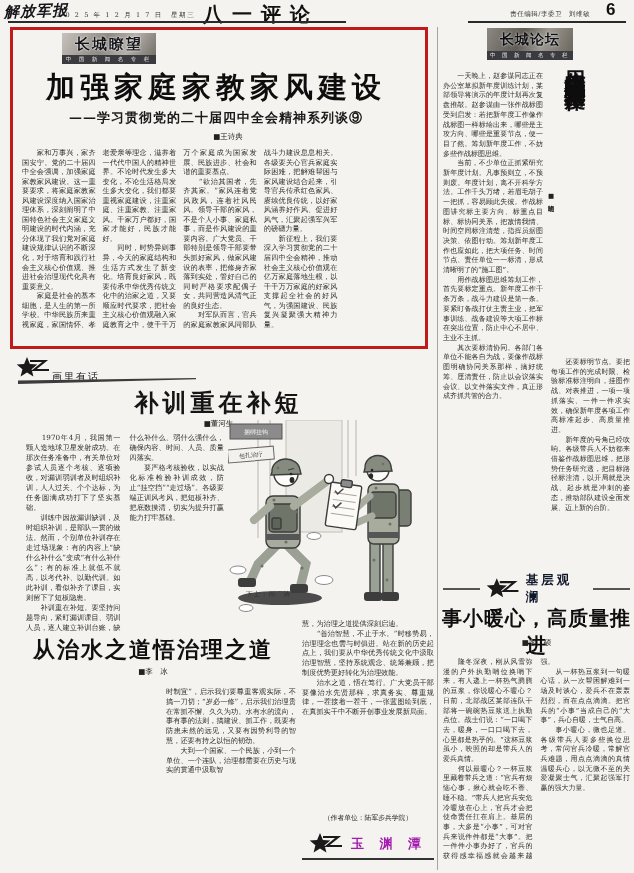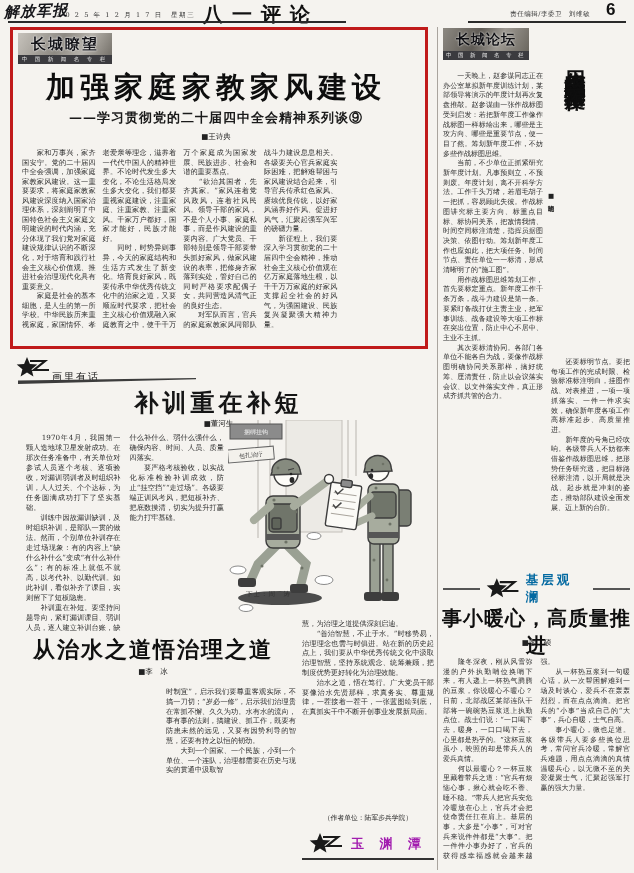--- a/index.html
+++ b/index.html
@@ -10,35 +10,35 @@
   .masthead{left:4px;top:2px;font:italic bold 15px "DejaVu Serif",serif;color:#16161a;letter-spacing:1px;transform:rotate(-2deg);}
   .hdate{left:56px;top:11px;font-size:6.5px;letter-spacing:1.6px;color:#333;}
   .hsection{left:196px;top:1px;width:130px;text-align:center;font-family:"Liberation Sans",sans-serif;
             font-weight:bold;font-size:20px;letter-spacing:9px;color:#111;}
   .heditors{left:462px;top:10px;width:128px;text-align:right;font-size:6.5px;color:#333;letter-spacing:.5px;}
   .hpage{left:606px;top:0px;font:bold 17px "Liberation Sans",sans-serif;color:#111;}
   .hline-l{left:8px;top:21px;width:338px;height:1.5px;background:#2a2a2a;}
   .hline-r{left:468px;top:21px;width:158px;height:1.5px;background:#2a2a2a;}
   
   .redbox{left:10px;top:27px;width:412px;height:316px;border:3.5px solid #c01a1a;background:transparent;}
-  .badge{overflow:hidden;}
+  .badge{overflow:hidden;margin-left:44px;}
   .badge .photo{display:flex;align-items:center;justify-content:center;
       background:linear-gradient(120deg,#c7c3bc 0%,#8e8a83 45%,#b5b1aa 70%,#75716a 100%);}
   .badge .photo span{font-family:"Liberation Sans",sans-serif;font-weight:bold;color:#15151a;
       text-shadow:0 0 2px #ffffff,0 0 1px #ffffff;}
   .badge .band{display:flex;align-items:center;justify-content:center;background:#3b3b3f;color:#eee;
       font-size:5.5px;letter-spacing:3px;font-family:"Liberation Sans",sans-serif;}
   .badge-a{left:18px;top:33px;width:94px;}
   .badge-a .photo{height:22px;font-size:15px;letter-spacing:2px;}
   .badge-a .band{height:9px;}
   .lead-headline{left:22px;top:68px;width:388px;text-align:center;font-family:"Liberation Sans",sans-serif;
       font-weight:bold;font-size:29px;letter-spacing:5px;color:#0d0d0d;}
   .lead-subhead{left:22px;top:109px;width:388px;text-align:center;font-weight:bold;font-size:13px;letter-spacing:1px;color:#1a1a1a;}
   .byline{text-align:center;font-size:7.5px;color:#222;}
-  .lead-byline{left:22px;top:132px;width:388px;}
+  .lead-byline{left:34px;top:132px;width:388px;}
   .colsbody{white-space:pre-line;text-align:justify;color:#2e2e2e;}
   .lead-body{left:22px;top:148px;width:396px;height:190px;column-count:5;column-gap:7px;column-fill:auto;
       font-size:7.2px;line-height:9.55px;}
   
   .vrule{left:437px;top:27px;width:1px;height:843px;background:#a9a49e;}
   
   .sec-star{width:34px;height:24px;}
   .pt-icon{left:16px;top:356px;}
   .pt-label{left:52px;top:370px;font-family:"Liberation Sans",sans-serif;font-weight:normal;font-size:10px;letter-spacing:2px;color:#111;}
   .pt-wedge{left:18px;top:378px;}
@@ -66,21 +66,21 @@
   .badge-b .photo span{color:#101014;text-shadow:0 0 2px #fff;}
   .badge-b .band{height:9px;letter-spacing:2.5px;}
   .fr-cola{left:443px;top:72px;width:100px;height:486px;font-size:7px;line-height:9.7px;}
   .fr-vbyline{left:546px;top:192px;height:70px;writing-mode:vertical-rl;font-size:6.5px;color:#222;}
   .fr-vheadline{left:561px;top:54px;height:316px;writing-mode:vertical-rl;
       font-family:"Liberation Sans",sans-serif;font-weight:bold;font-size:21px;letter-spacing:1.5px;color:#0e0e0e;}
   .fr-colb{left:551px;top:358px;width:79px;height:200px;font-size:7px;line-height:9.7px;}
   
   .gr-header{left:443px;top:572px;width:187px;display:flex;align-items:center;justify-content:center;gap:6px;}
   .gr-header .rule{width:38px;height:1.5px;background:#555;}
-  .gr-header .name{font-family:"Liberation Sans",sans-serif;font-weight:bold;font-size:12.5px;letter-spacing:3px;color:#0369a1;}
+  .gr-header .name{font-family:"Liberation Sans",sans-serif;font-weight:bold;font-size:12.5px;letter-spacing:3px;color:#0f172a;}
   .gr-headline{left:441px;top:605px;width:191px;text-align:center;font-family:"Liberation Sans",sans-serif;
       font-weight:bold;font-size:20px;letter-spacing:1px;color:#0e0e0e;}
   .gr-byline{left:441px;top:638px;width:191px;}
   .gr-body{left:443px;top:658px;width:187px;height:207px;column-count:2;column-gap:8px;column-fill:auto;
       font-size:7px;line-height:9.7px;}
 </style>
 </head>
 <body>
 
 <div class="page">

